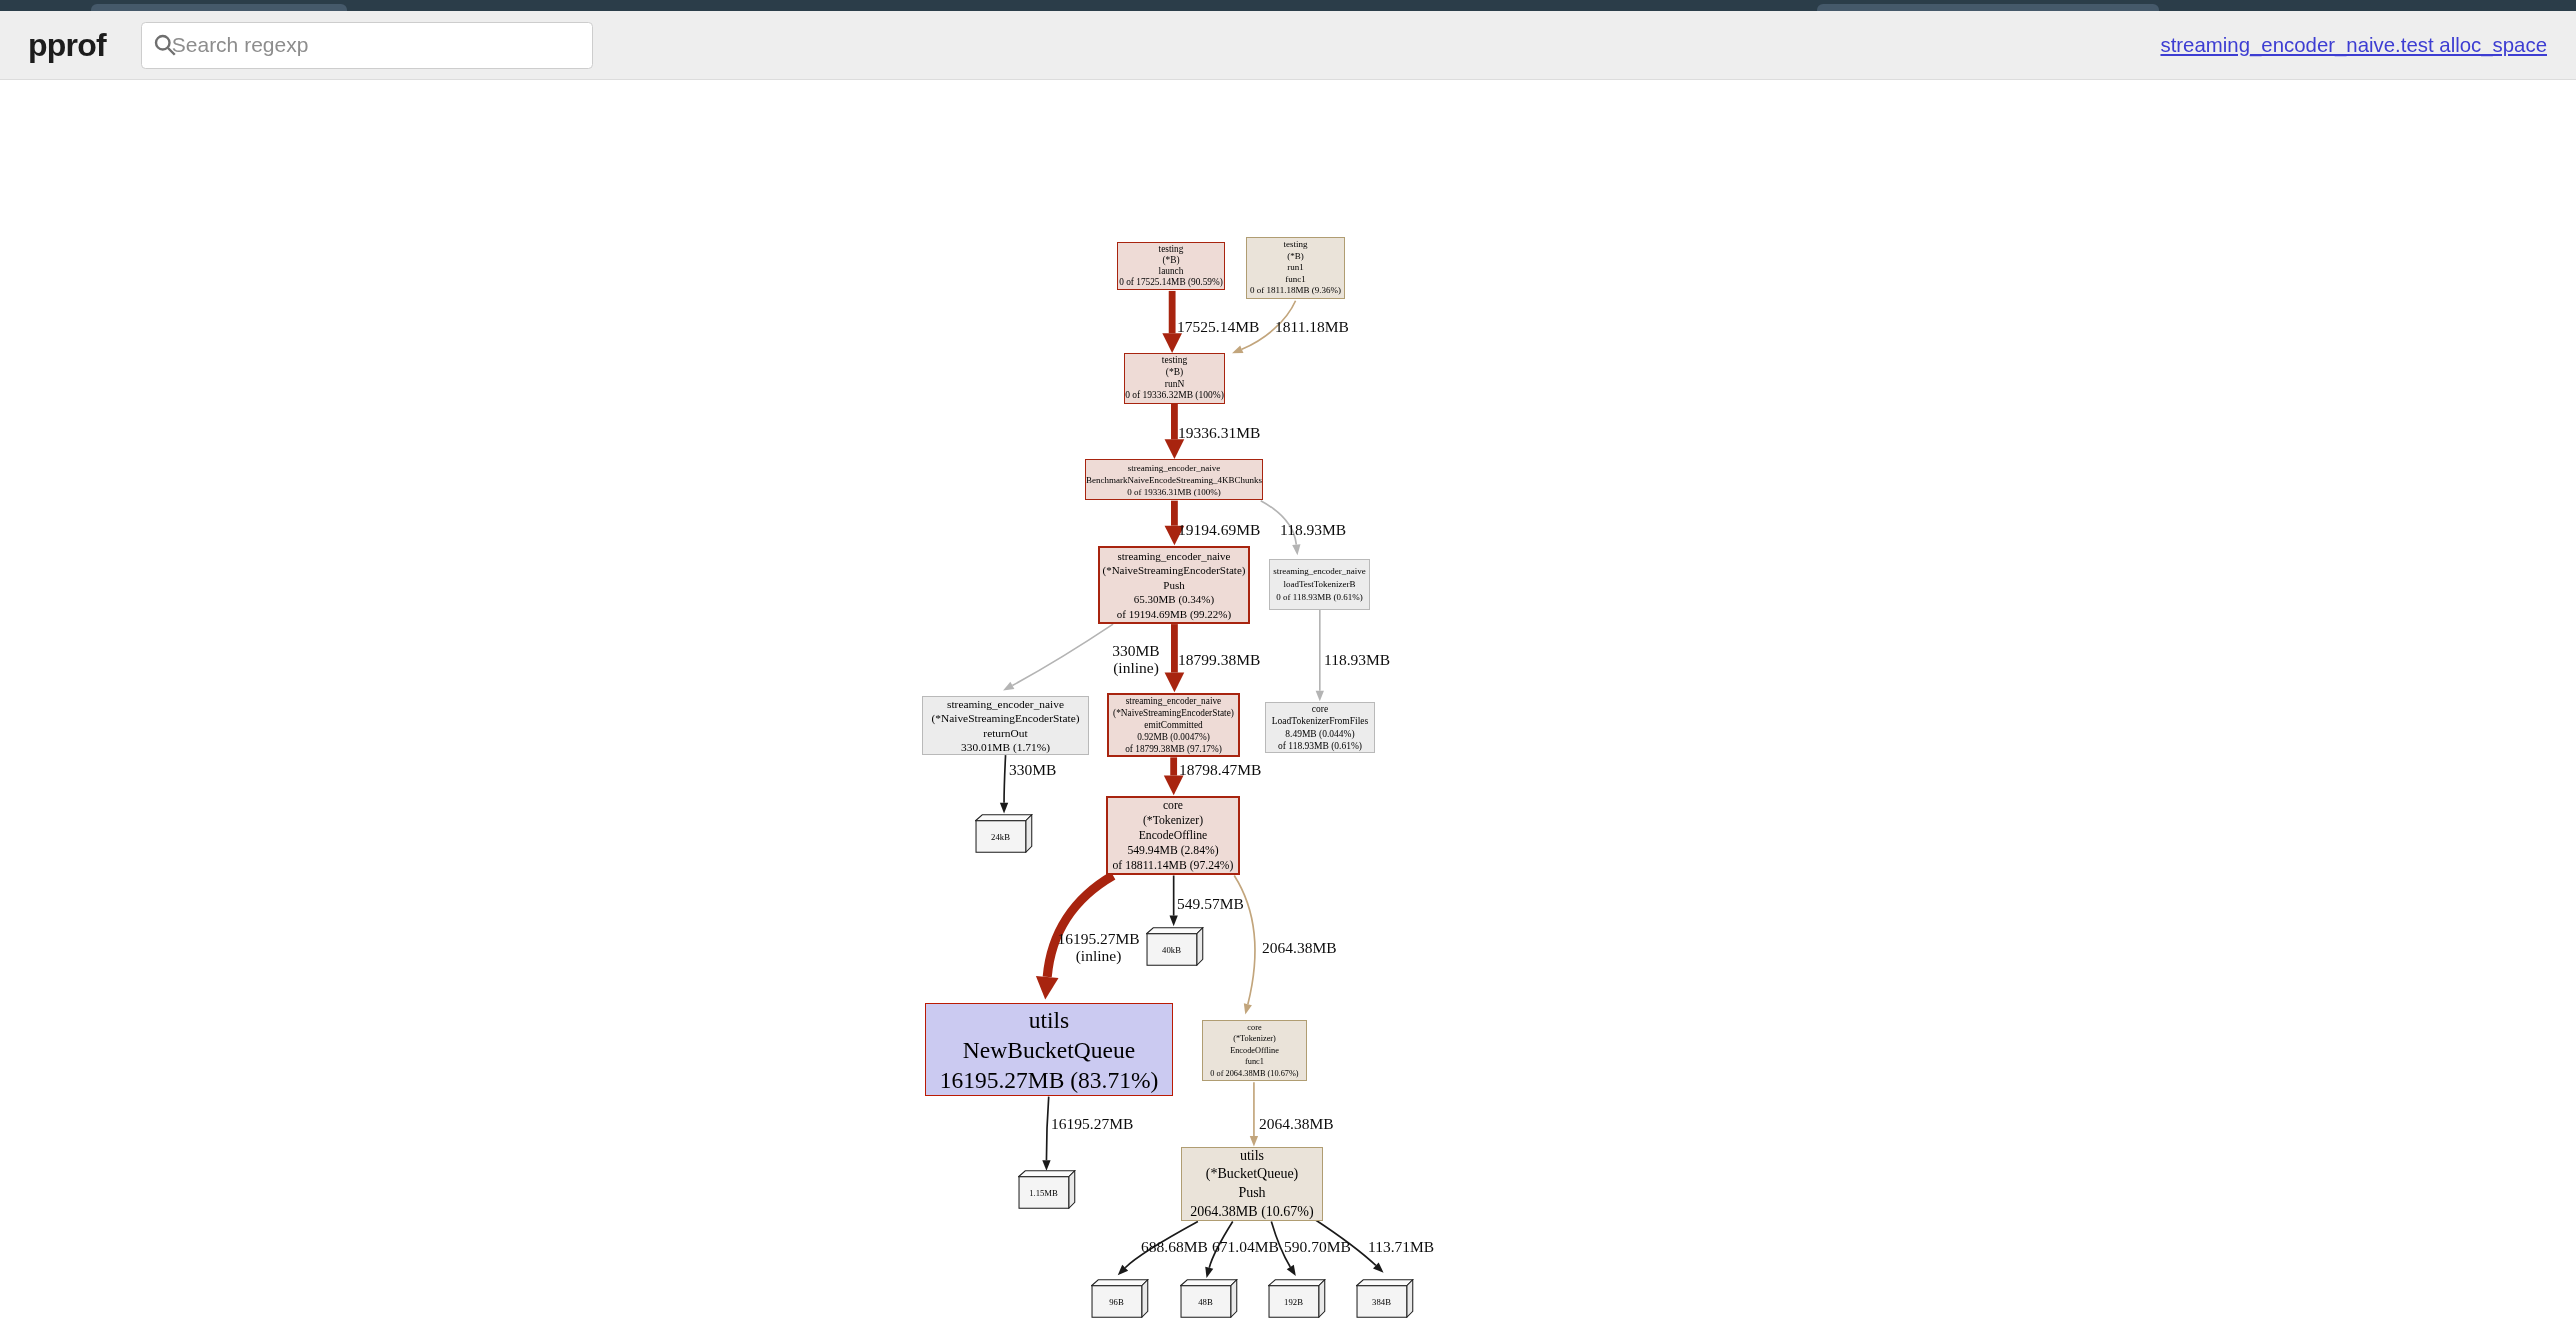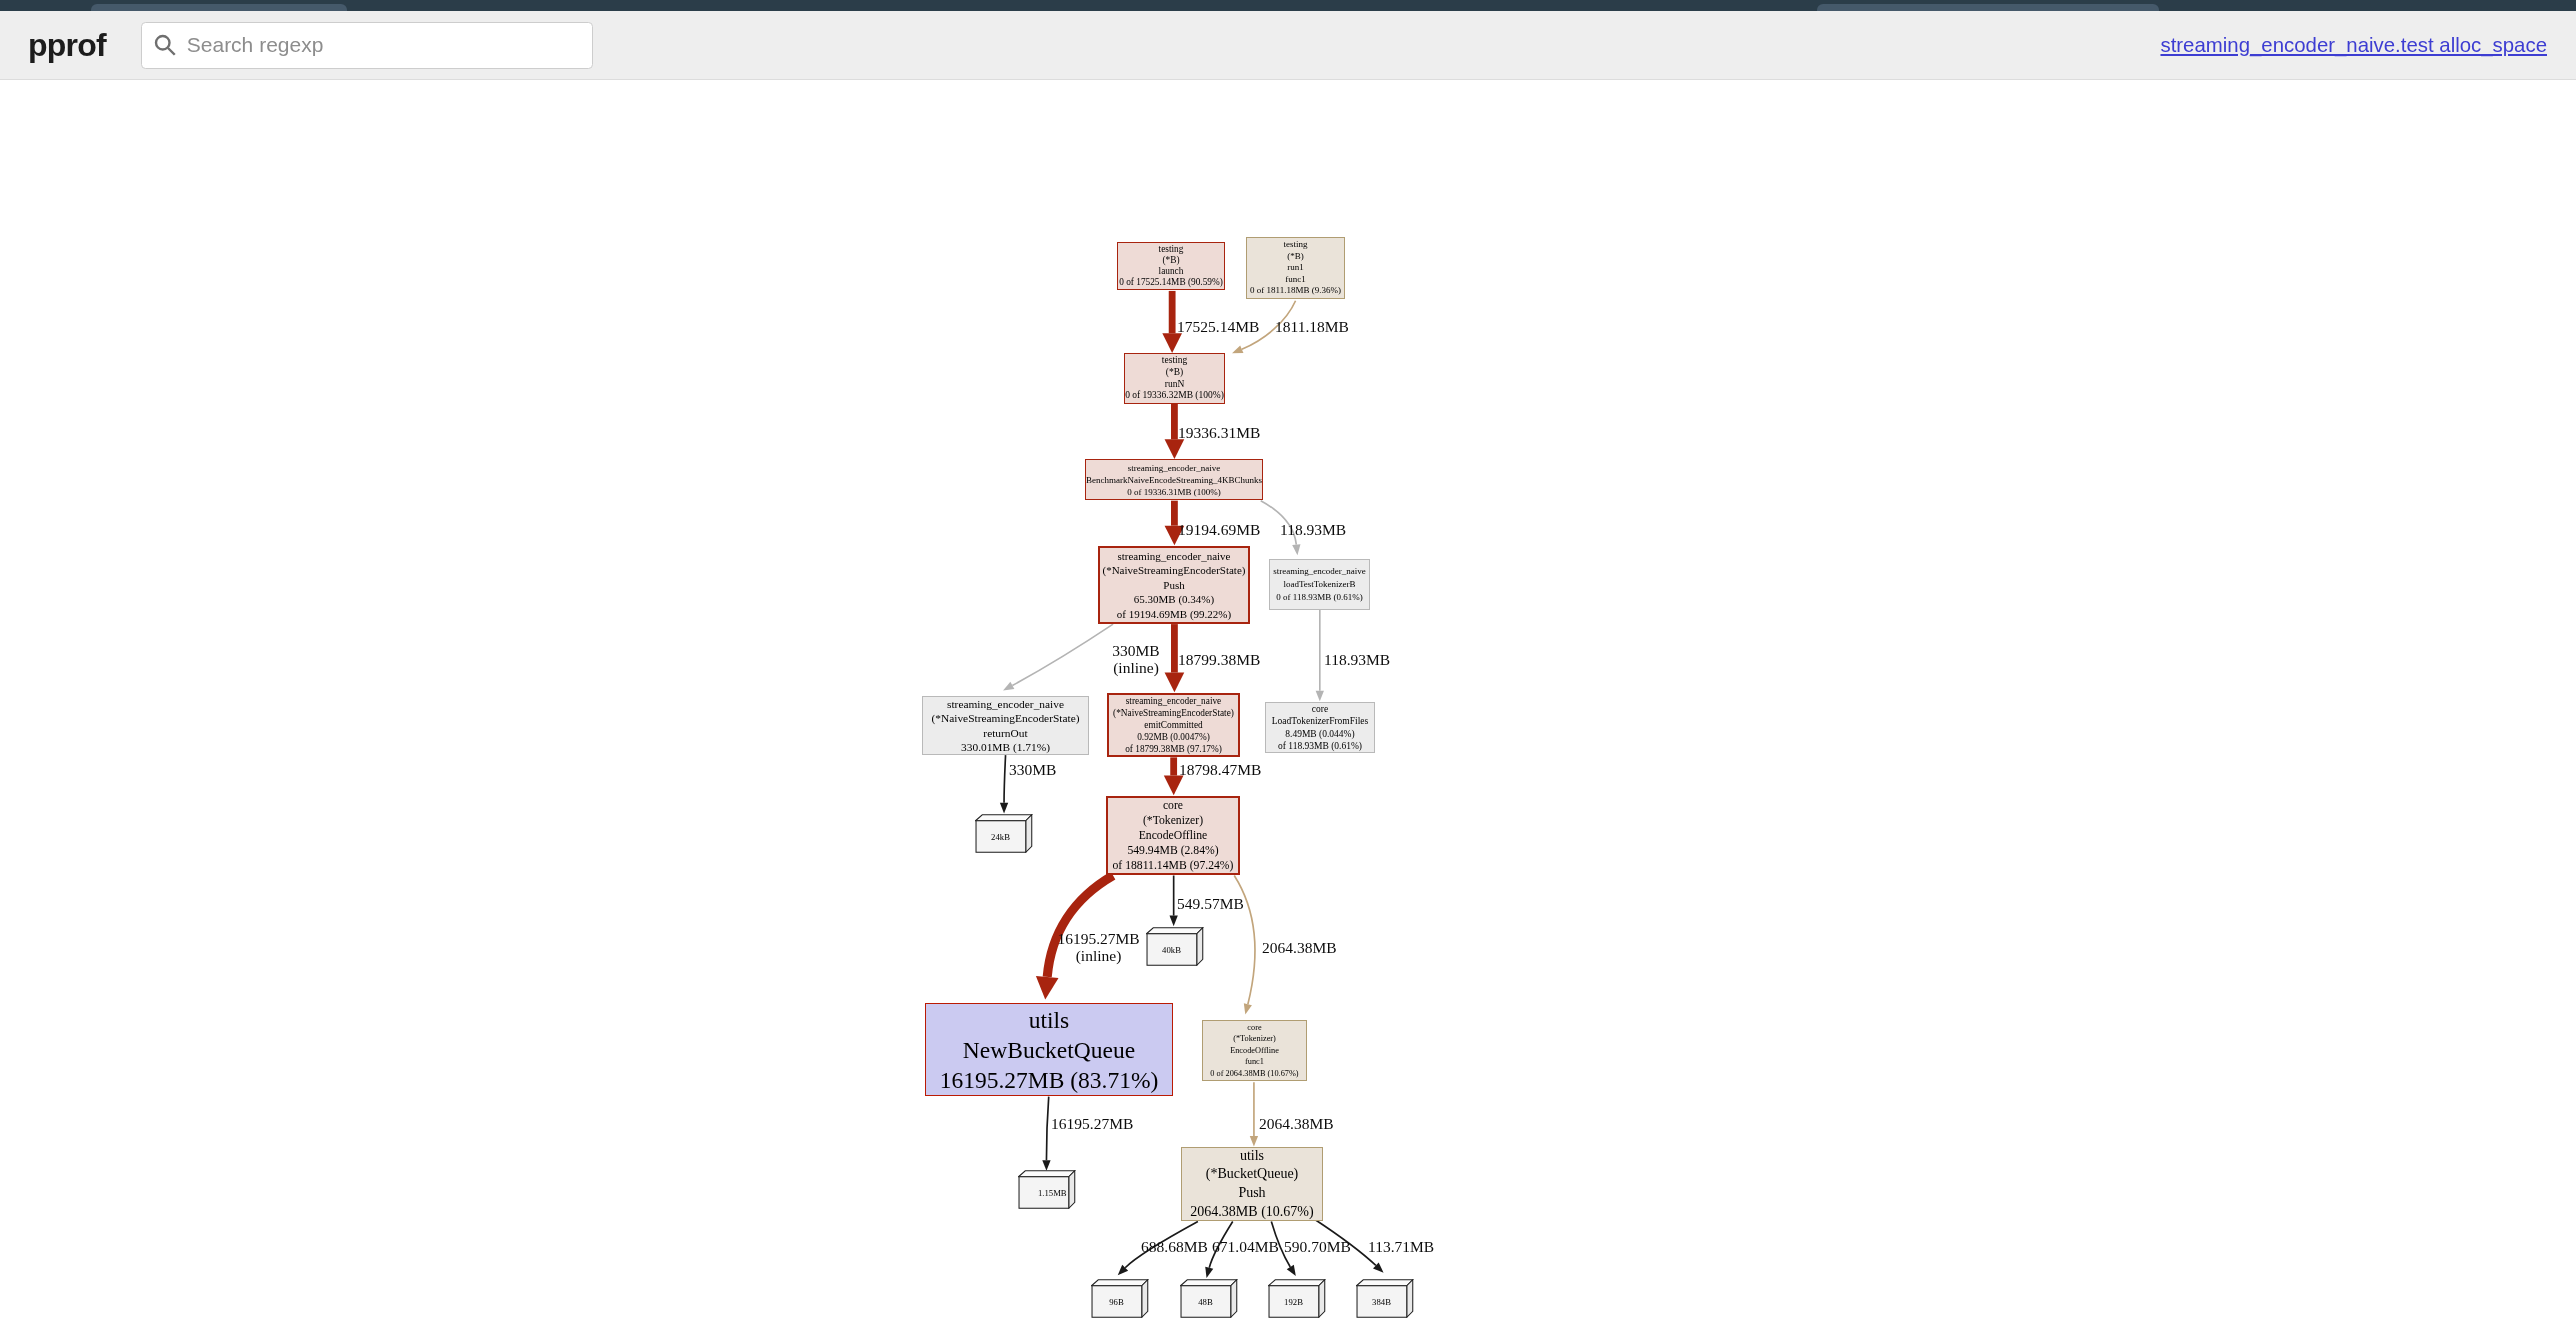--- a/index.html
+++ b/index.html
@@ -13,21 +13,21 @@
   
   .navbar{position:absolute;left:0;top:11.4px;width:2576px;height:69px;background:#eeeeee;
           border-bottom:0.8px solid #dcdcdc;display:flex;align-items:center;box-sizing:border-box;}
   .logo{margin-left:28px;font-size:32px;font-weight:bold;color:#1c1c1c;letter-spacing:-0.8px;}
   .menu{display:flex;align-items:center;margin-left:39px;gap:39px;}
   .menu-item{display:flex;align-items:center;font-size:21px;color:#2e2e2e;letter-spacing:0.4px;cursor:pointer;}
   .caret{width:0;height:0;border-left:7.6px solid transparent;border-right:7.6px solid transparent;
          border-top:9px solid #c6c6c6;margin-left:10.6px;}
   .search-wrap{position:relative;margin-left:35px;}
   .search-input{width:452px;height:47px;box-sizing:border-box;border:1.5px solid #cdcdcd;border-radius:4.5px;
-                background:#ffffff;font-size:21px;color:#333;padding:0 12px 0 45px;outline:none;
+                background:#ffffff;font-size:21px;color:#333;padding:0 12px 0 30px;outline:none;
                 font-family:"Liberation Sans",sans-serif;}
   .search-input::placeholder{color:#8d8d8d;}
   .search-icon{position:absolute;left:12px;top:11.4px;width:24px;height:24px;}
   .profile-link{margin-left:auto;margin-right:29px;font-size:20.4px;color:#3d3dd2;
                 text-decoration:underline;cursor:pointer;}
 
   
   .graph{position:absolute;left:0;top:80px;width:2576px;height:1252px;}
   .edges{position:absolute;left:0;top:-80px;width:2576px;height:1333px;}
   .node{position:absolute;box-sizing:border-box;display:flex;align-items:center;justify-content:center;
@@ -199,21 +199,21 @@
       <span class="membox-label">24kB</span>
     </div>
     <div class="membox" style="left:1146px;top:847px;width:58px;height:39px;">
       <svg width="58" height="39" viewBox="0 0 76 52">
         <polygon points="0,9 9,1 75,1 67,9" fill="#fbfbfb" stroke="#222" stroke-width="1.4"></polygon>
         <polygon points="67,9 75,1 75,43 67,51" fill="#e9e9e9" stroke="#222" stroke-width="1.4"></polygon>
         <rect x="0.7" y="9" width="66.3" height="42" fill="#f4f4f4" stroke="#222" stroke-width="1.4"></rect>
       </svg>
       <span class="membox-label">40kB</span>
     </div>
-    <div class="membox" style="left:1018px;top:1090px;width:58px;height:39px;padding-left:20px;">
+    <div class="membox" style="left:1018px;top:1090px;width:58px;height:39px;">
       <svg width="58" height="39" viewBox="0 0 76 52">
         <polygon points="0,9 9,1 75,1 67,9" fill="#fbfbfb" stroke="#222" stroke-width="1.4"></polygon>
         <polygon points="67,9 75,1 75,43 67,51" fill="#e9e9e9" stroke="#222" stroke-width="1.4"></polygon>
         <rect x="0.7" y="9" width="66.3" height="42" fill="#f4f4f4" stroke="#222" stroke-width="1.4"></rect>
       </svg>
       <span class="membox-label">1.15MB</span>
     </div>
     <div class="membox" style="left:1091px;top:1199px;width:58px;height:39px;">
       <svg width="58" height="39" viewBox="0 0 76 52">
         <polygon points="0,9 9,1 75,1 67,9" fill="#fbfbfb" stroke="#222" stroke-width="1.4"></polygon>

